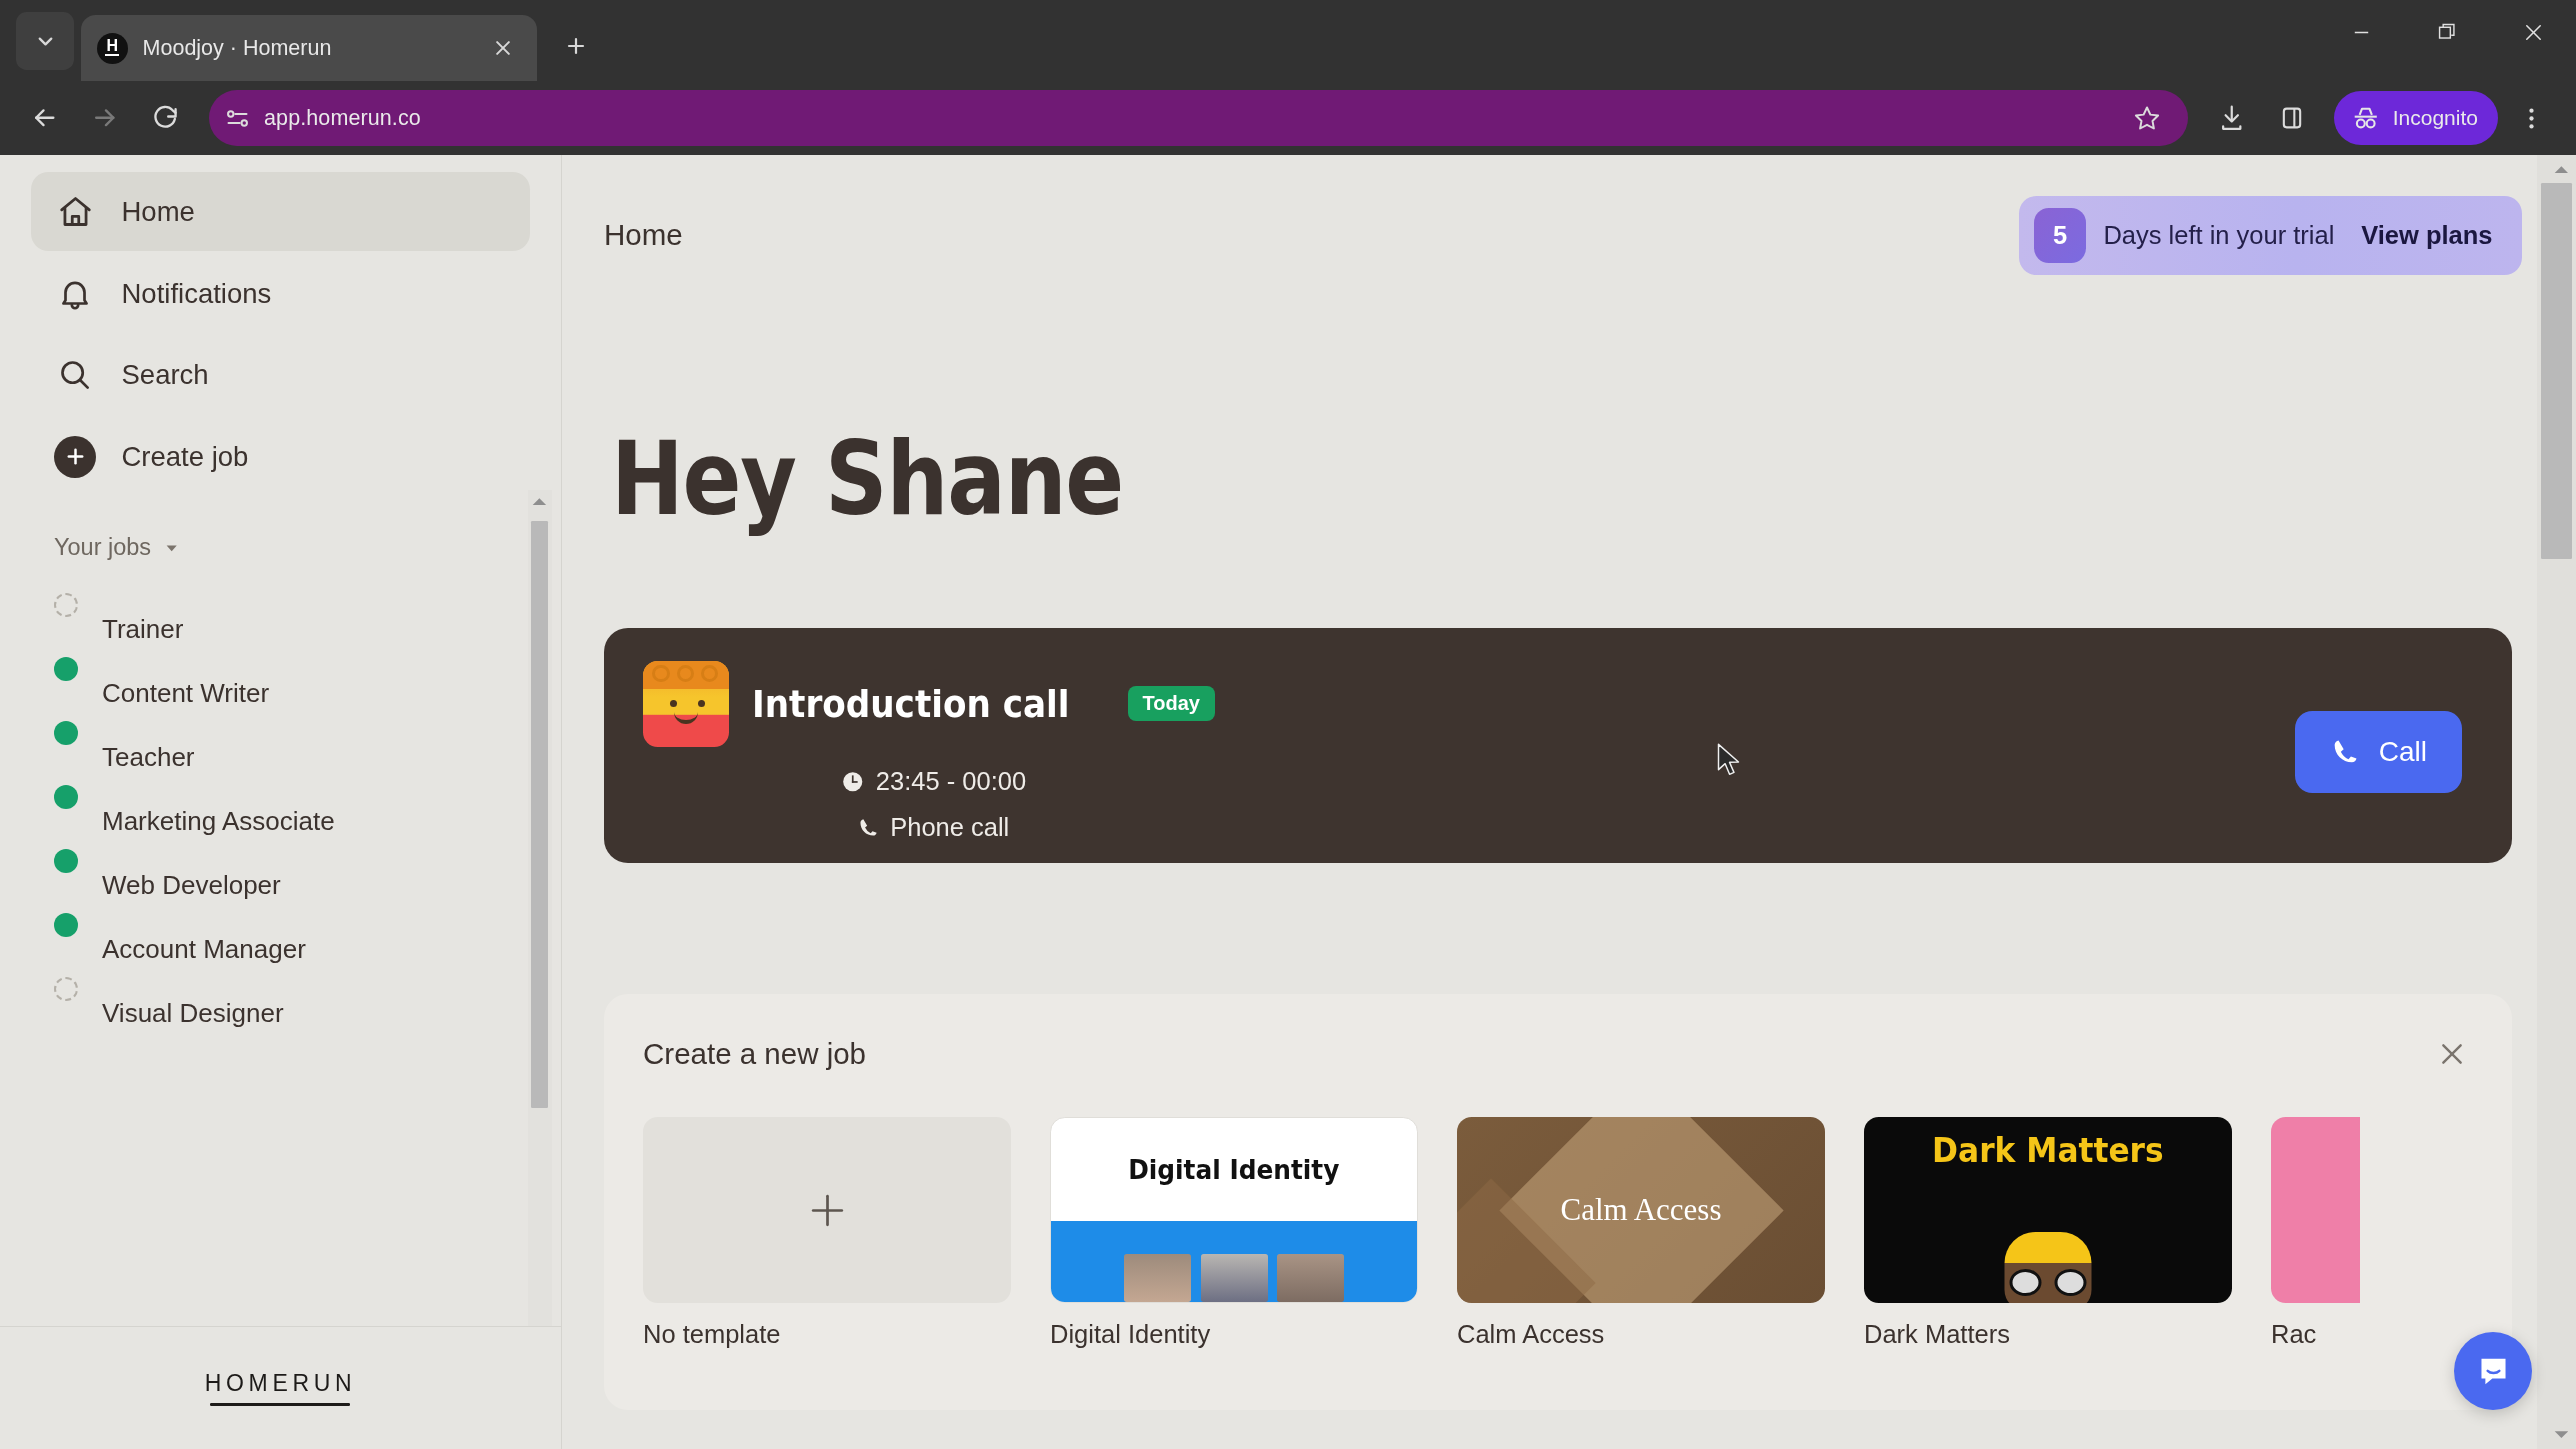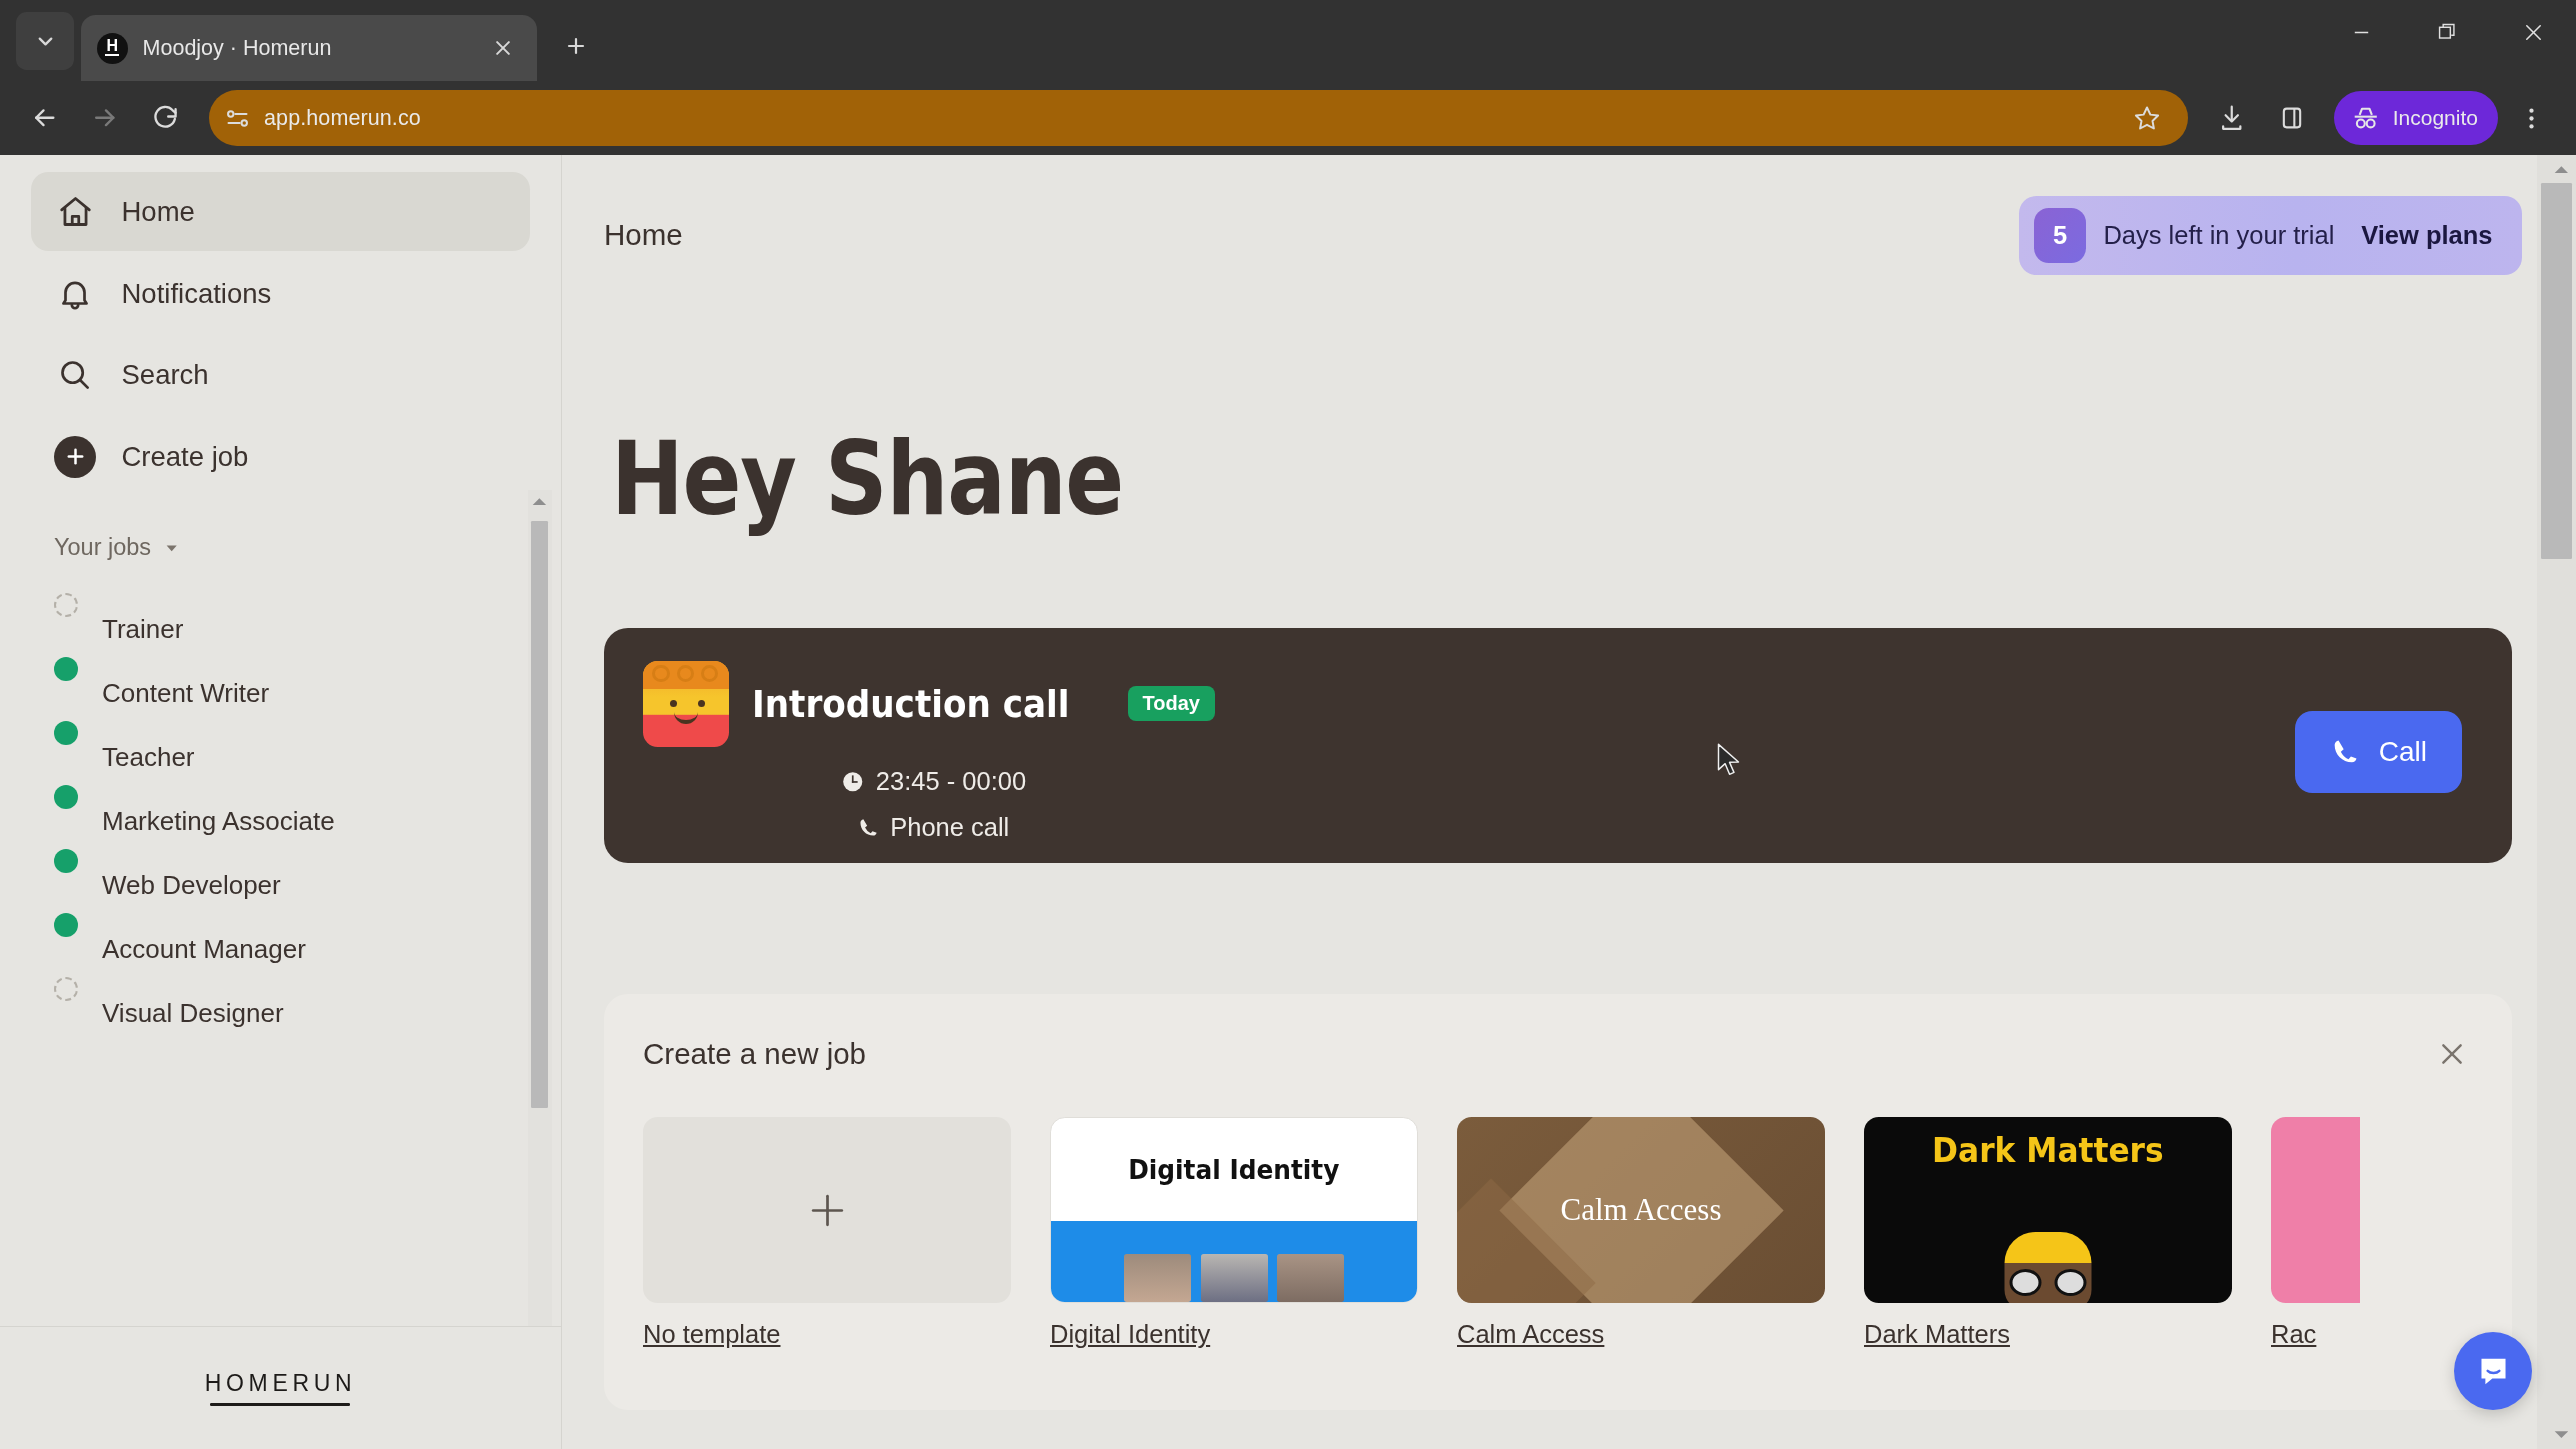--- a/index.html
+++ b/index.html
@@ -39,21 +39,21 @@
   }
   .win-controls { position:absolute; right:0; top:0; height:81px; display:flex; }
   .win-btn { width:86px;height:64px;display:flex;align-items:center;justify-content:center;cursor:pointer; }
 
   .toolbar {
     height: 74px; background:#323232; display:flex; align-items:center; padding: 0 17.4px; gap: 6.7px; flex:0 0 74px;
   }
   .nav-btn { width:54px;height:54px;display:flex;align-items:center;justify-content:center;border-radius:50%;cursor:pointer; }
   .nav-btn.disabled { opacity:.42; }
   .omnibox {
-    flex:1; height: 56px; background:#a16207; border-radius: 28px; display:flex; align-items:center;
+    flex:1; height: 56px; background:#701a75; border-radius: 28px; display:flex; align-items:center;
     margin: 0 9.4px; padding: 0 14.8px; gap: 13.4px; cursor:text;
   }
   .omni-url { color:#eaeaea; font-size:21.5px; letter-spacing:0.1px; }
   .omni-right { margin-left:auto; display:flex; align-items:center; }
   .tb-icon { width:54px;height:54px;display:flex;align-items:center;justify-content:center;border-radius:50%;cursor:pointer; }
   .incognito-pill {
     height: 54px; background:#6d28d9; border-radius:28px; display:flex; align-items:center;
     gap:12px; padding: 0 20px 0 17.4px; margin-left:8px; cursor:pointer;
   }
   .incognito-pill span { color:#eaeaea; font-size:21px; }
@@ -171,21 +171,21 @@
     margin-top: 131px; background:#eceae6; border-radius: 24px; padding: 35px 0 0 0; position:relative;
     min-height: 416px;
   }
   .newjob-head { display:flex; align-items:center; padding: 0 35px 0 39px; }
   .newjob-title { font-size:29.5px; color:#3b322e; }
   .newjob-close { margin-left:auto; width:50px;height:50px;display:flex;align-items:center;justify-content:center;cursor:pointer; }
 
   .tpl-row { display:flex; gap: 39px; padding: 38px 0 0 39px; overflow:hidden; }
   .tpl { width: 368px; flex: 0 0 368px; cursor:pointer; }
   .tpl-thumb { width: 368px; height: 186px; border-radius: 14.8px; overflow:hidden; position:relative; }
-  .tpl-label { font-size:25.5px; color:#3b322e; margin-top: 17.4px; white-space:nowrap;text-decoration:underline; }
+  .tpl-label { font-size:25.5px; color:#3b322e; margin-top: 17.4px; white-space:nowrap; }
 
   .tpl-empty { background:#e2e0db; display:flex; align-items:center; justify-content:center; }
   .tpl-digital { background:#fff; border:1.3px solid #e0ded9; display:flex; flex-direction:column; }
   .tpl-digital .di-top { flex:0 0 56%; display:flex; align-items:center; justify-content:center; }
   .tpl-digital .di-title { font-size:27px; font-weight:800; color:#111; font-family:"DejaVu Sans",sans-serif;
                            transform: scaleX(0.92); }
   .tpl-digital .di-bot { flex:1; background:#1e8ce8; display:flex; align-items:flex-end; gap:9.4px; padding: 0 27px; justify-content:center; }
   .di-face { width:67px; height:48px; border-radius:2.7px; }
   .di-face.a { background: linear-gradient(180deg,#9d8b7c,#c4a792); }
   .di-face.b { background: linear-gradient(180deg,#b9b6b2,#6d6f83); }

